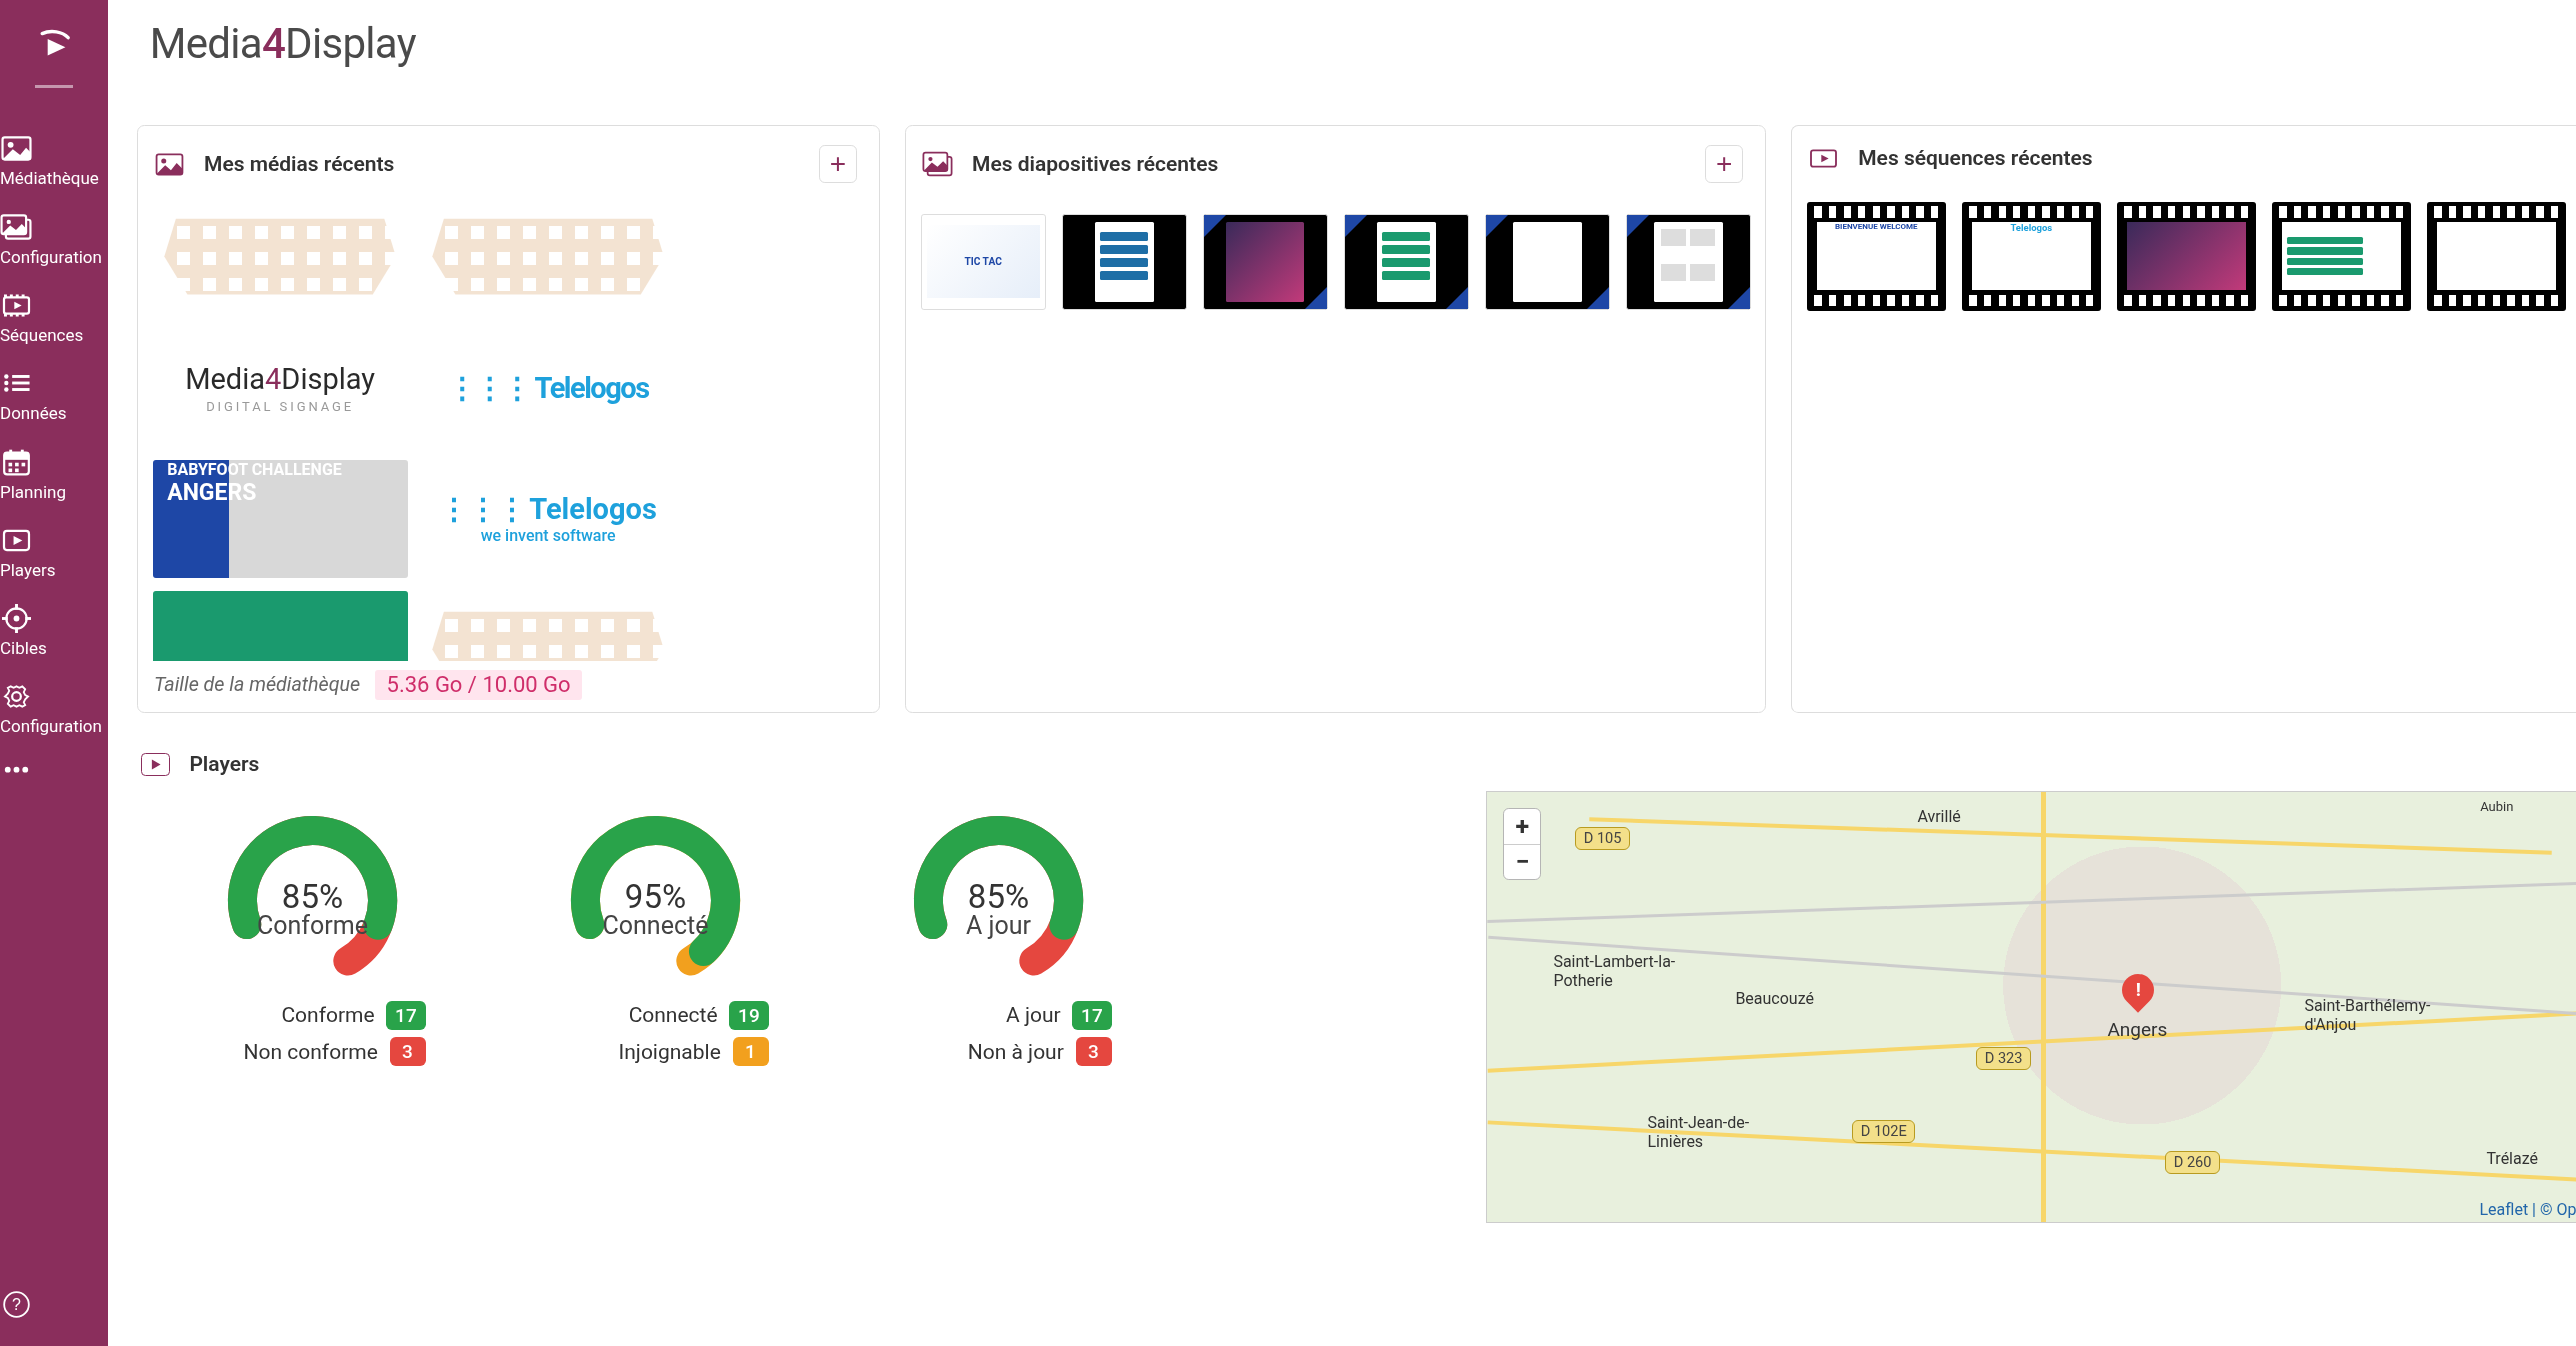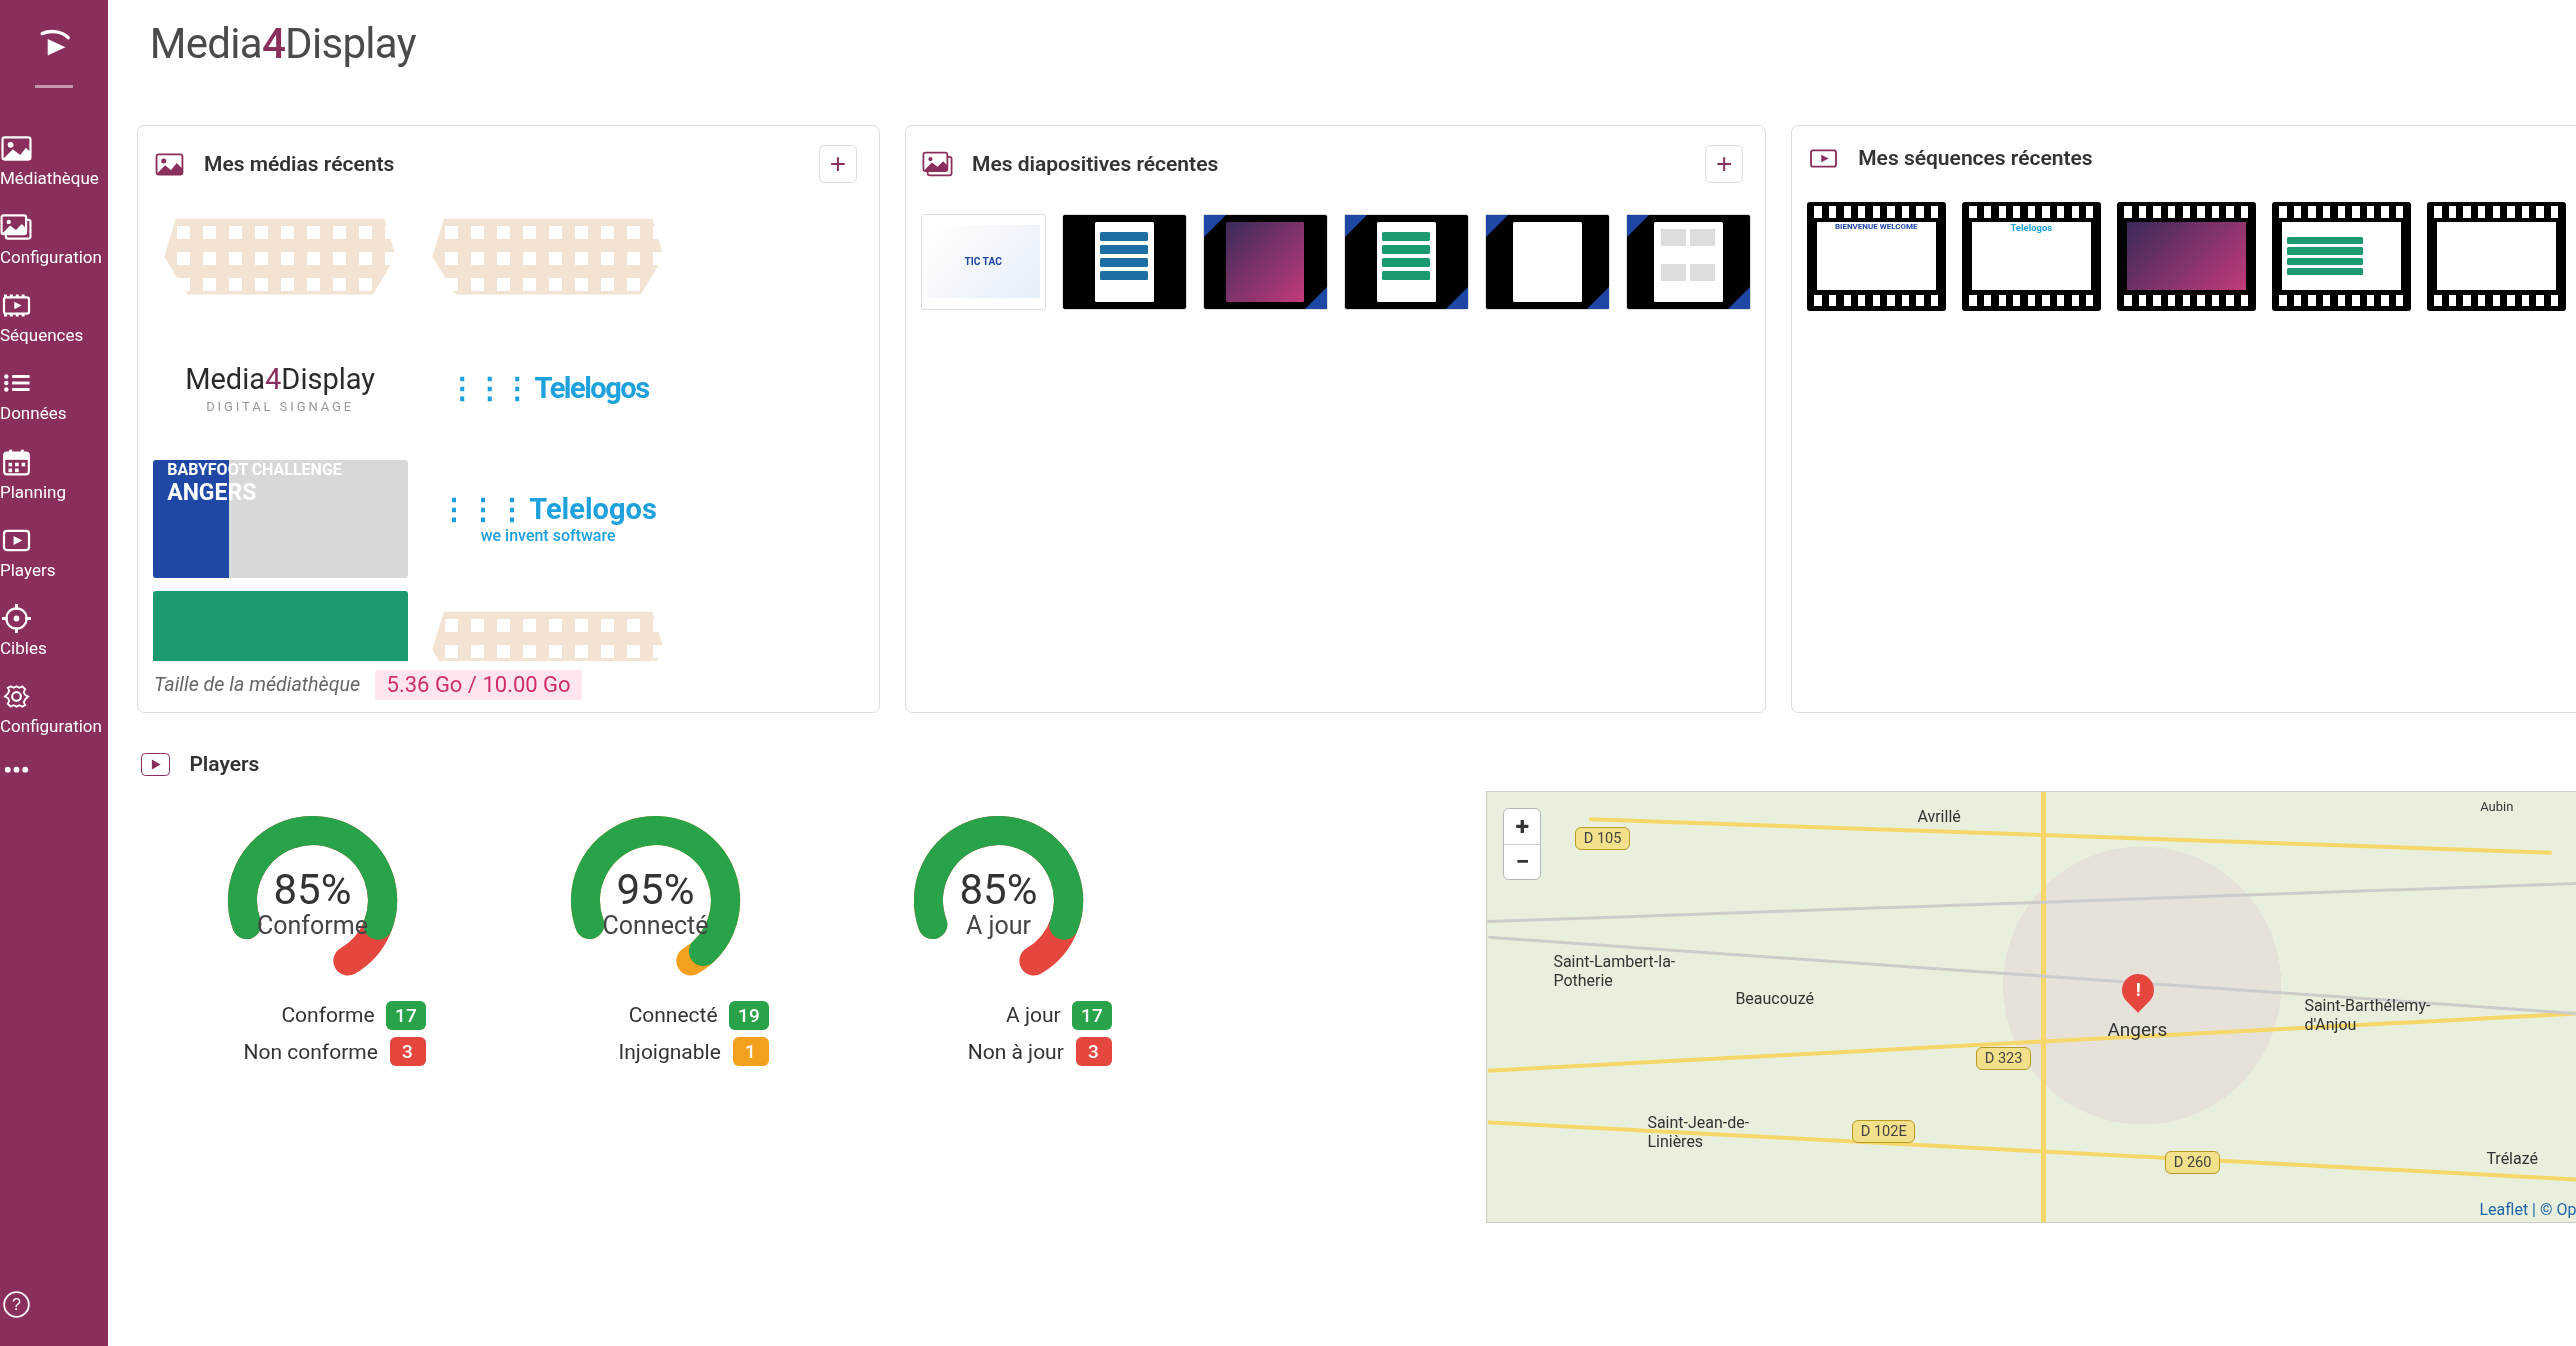--- a/index.html
+++ b/index.html
@@ -71,21 +71,21 @@
 
 .bottom-card { margin-top: 20.4px; border: 0; }
 .players-body { display: flex; gap: 22px; }
 .gauges { display: flex; gap: 80px; padding: 22px 14.6px 0 44px; flex: 1; }
 .gauge-col { display: flex; flex-direction: column; align-items: center; width: 263px; }
 .gauge { width: 175px; height: 175px; position: relative; margin-bottom: 5.8px; }
 .gauge svg { width: 100%; height: 100%; transform: rotate(-200deg); }
 .gauge .arc-bg { fill:none; stroke: #e5473f; stroke-width: 20; }
 .gauge .arc-fg { fill:none; stroke: #29a34a; stroke-width: 20; }
 .gauge .arc-orange { stroke: #f2a01e; }
-.gauge-val { position:absolute; left:0; right:0; top: 52px; text-align:center; font-size: 42px; font-weight: 400; color:#333; }
+.gauge-val { position:absolute; left:0; right:0; top: 64px; text-align:center; font-size: 33px; font-weight: 400; color:#333; }
 .gauge-lbl { position:absolute; left:0; right:0; top: 98px; text-align:center; font-size: 25px; color:#444; }
 .legend-row { display: flex; justify-content: flex-end; align-items: center; gap: 11.7px; width: 226px; margin-top: 7.3px; }
 .legend-row .lbl { font-size: 21px; color:#333; }
 .count-badge { min-width: 36px; padding: 2.9px 8.8px; text-align:center; border-radius: 5.8px; color:#fff; font-size: 19px; font-weight: 500; }
 .count-badge.green { background: #29a34a; }
 .count-badge.red { background: #e5473f; }
 .count-badge.orange { background: #f2a01e; }
 
 .map-wrap { width: 1094px; height: 432px; border: 0.7px solid #ccc; position: relative; background: #e8f0dd; overflow:hidden; margin-right: -4.4px; }
 .map-bg { position:absolute; inset:0; background: 

